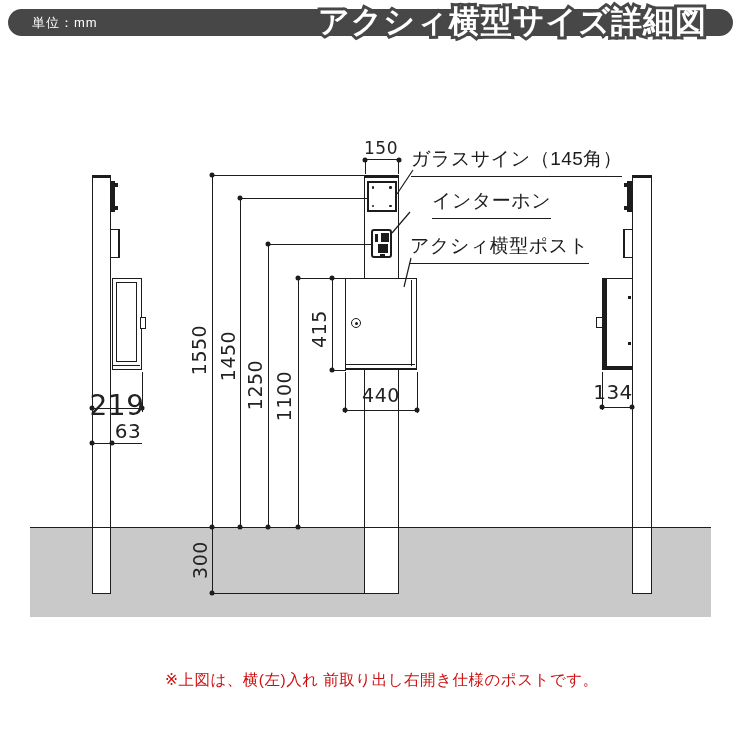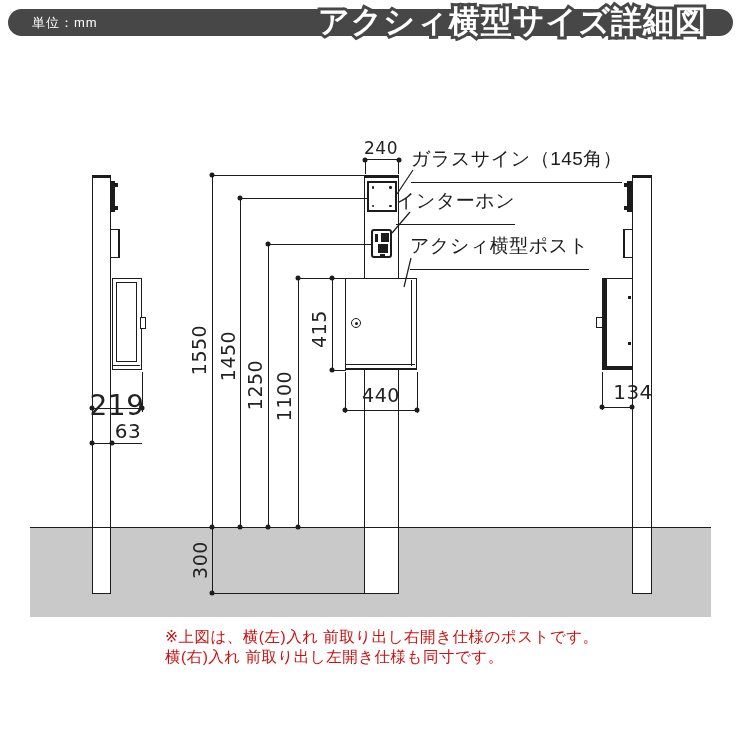--- a/index.html
+++ b/index.html
@@ -35,24 +35,24 @@
   
   .fix{position:absolute;z-index:4;background:#fff;border:1.5px solid var(--line)}
   .fill{position:absolute;z-index:4;background:var(--line)}
   .gdot{position:absolute;width:2.5px;height:2.5px;background:var(--line);border-radius:50%}
   
   .dimtxt{position:absolute;z-index:6;font-size:19px;letter-spacing:.5px;text-align:center;
           color:#222;font-family:"DejaVu Sans","Liberation Sans",sans-serif}
   .rot{transform:rotate(-90deg);width:80px;height:20px;line-height:20px}
   
   .callout{position:absolute;z-index:7;font-size:19px;letter-spacing:.5px;white-space:nowrap;
-           padding-bottom:10px;border-bottom:1.5px solid var(--line)}
+           padding-bottom:4px;border-bottom:1.5px solid var(--line)}
   #leaders{position:absolute;left:0;top:0;z-index:7;pointer-events:none}
   
-  #note{position:absolute;left:165px;top:627px;z-index:8;color:var(--red);
+  #note{position:absolute;left:165px;top:670px;z-index:8;color:var(--red);
         font-size:15.5px;line-height:20px;letter-spacing:.5px;white-space:nowrap}
 </style>
 </head>
 <body>
 
 <div id="hdr-bar">
   <span id="unit">単位：mm</span>
   <div id="title-wrap">
     <span class="title-layer" id="title-stroke">アクシィ横型サイズ詳細図</span>
     <span class="title-layer" id="title-fill">アクシィ横型サイズ詳細図</span>
@@ -103,21 +103,21 @@
   <span class="fill" style="right:1px;top:17px;width:3px;height:3px"></span>
   <span class="fill" style="right:1px;top:63px;width:3px;height:3px"></span>
 </div>
 <div class="fix" style="left:595.5px;top:317px;width:7px;height:11px"></div>
 
 <div class="h" style="left:364px;top:159px;width:35px"></div>
 <span class="dot" style="left:364.5px;top:159.5px"></span>
 <span class="dot" style="left:398.5px;top:159.5px"></span>
 <div class="v" style="left:364.5px;top:161px;height:13px"></div>
 <div class="v" style="left:398px;top:161px;height:13px"></div>
-<div class="dimtxt" style="left:358px;top:138px;width:46px;font-size:17px">240</div>
+<div class="dimtxt" style="left:358px;top:138px;width:46px;font-size:17px">150</div>
 
 <div class="v" style="left:212px;top:175px;height:352px"></div>
 <div class="h" style="left:212px;top:175px;width:153px"></div>
 <span class="dot" style="left:212px;top:175px"></span>
 <span class="dot" style="left:212px;top:527px"></span>
 <div class="dimtxt rot" style="left:159px;top:340px">1550</div>
 
 <div class="v" style="left:240px;top:198px;height:329px"></div>
 <div class="h" style="left:240px;top:198px;width:127px"></div>
 <span class="dot" style="left:240px;top:198px"></span>
@@ -162,28 +162,27 @@
 
 <div class="h" style="left:92px;top:443px;width:50px"></div>
 <span class="dot" style="left:92px;top:443px"></span>
 <span class="dot" style="left:111.5px;top:443px"></span>
 <div class="dimtxt" style="left:106px;top:419px;width:44px;font-size:20px">63</div>
 
 <div class="h" style="left:602px;top:407px;width:30px"></div>
 <div class="v" style="left:602px;top:372px;height:38px"></div>
 <span class="dot" style="left:602px;top:407px"></span>
 <span class="dot" style="left:632px;top:407px"></span>
-<div class="dimtxt" style="left:603px;top:380px;width:60px;font-size:20px">134</div>
+<div class="dimtxt" style="left:583px;top:380px;width:60px;font-size:20px">134</div>
 
 <div class="callout" style="left:411px;top:146px">ガラスサイン（145角）</div>
-<div class="callout" style="left:396px;top:188px">インターホン</div>
+<div class="callout" style="left:432px;top:188px">インターホン</div>
 <div class="callout" style="left:410px;top:233px">アクシィ横型ポスト</div>
 
 <svg id="leaders" width="740" height="740">
   <line x1="413" y1="170" x2="397" y2="194" stroke="#1c1c1c" stroke-width="1.2"></line>
   <line x1="410" y1="212" x2="392" y2="233" stroke="#1c1c1c" stroke-width="1.2"></line>
   <line x1="411" y1="258" x2="404" y2="287" stroke="#1c1c1c" stroke-width="1.2"></line>
 </svg>
 
 <div id="note">
   <div>※上図は、横(左)入れ 前取り出し右開き仕様のポストです。</div>
-  <div>横(右)入れ 前取り出し左開き仕様も同寸です。</div>
 </div>
 
 </body></html>

